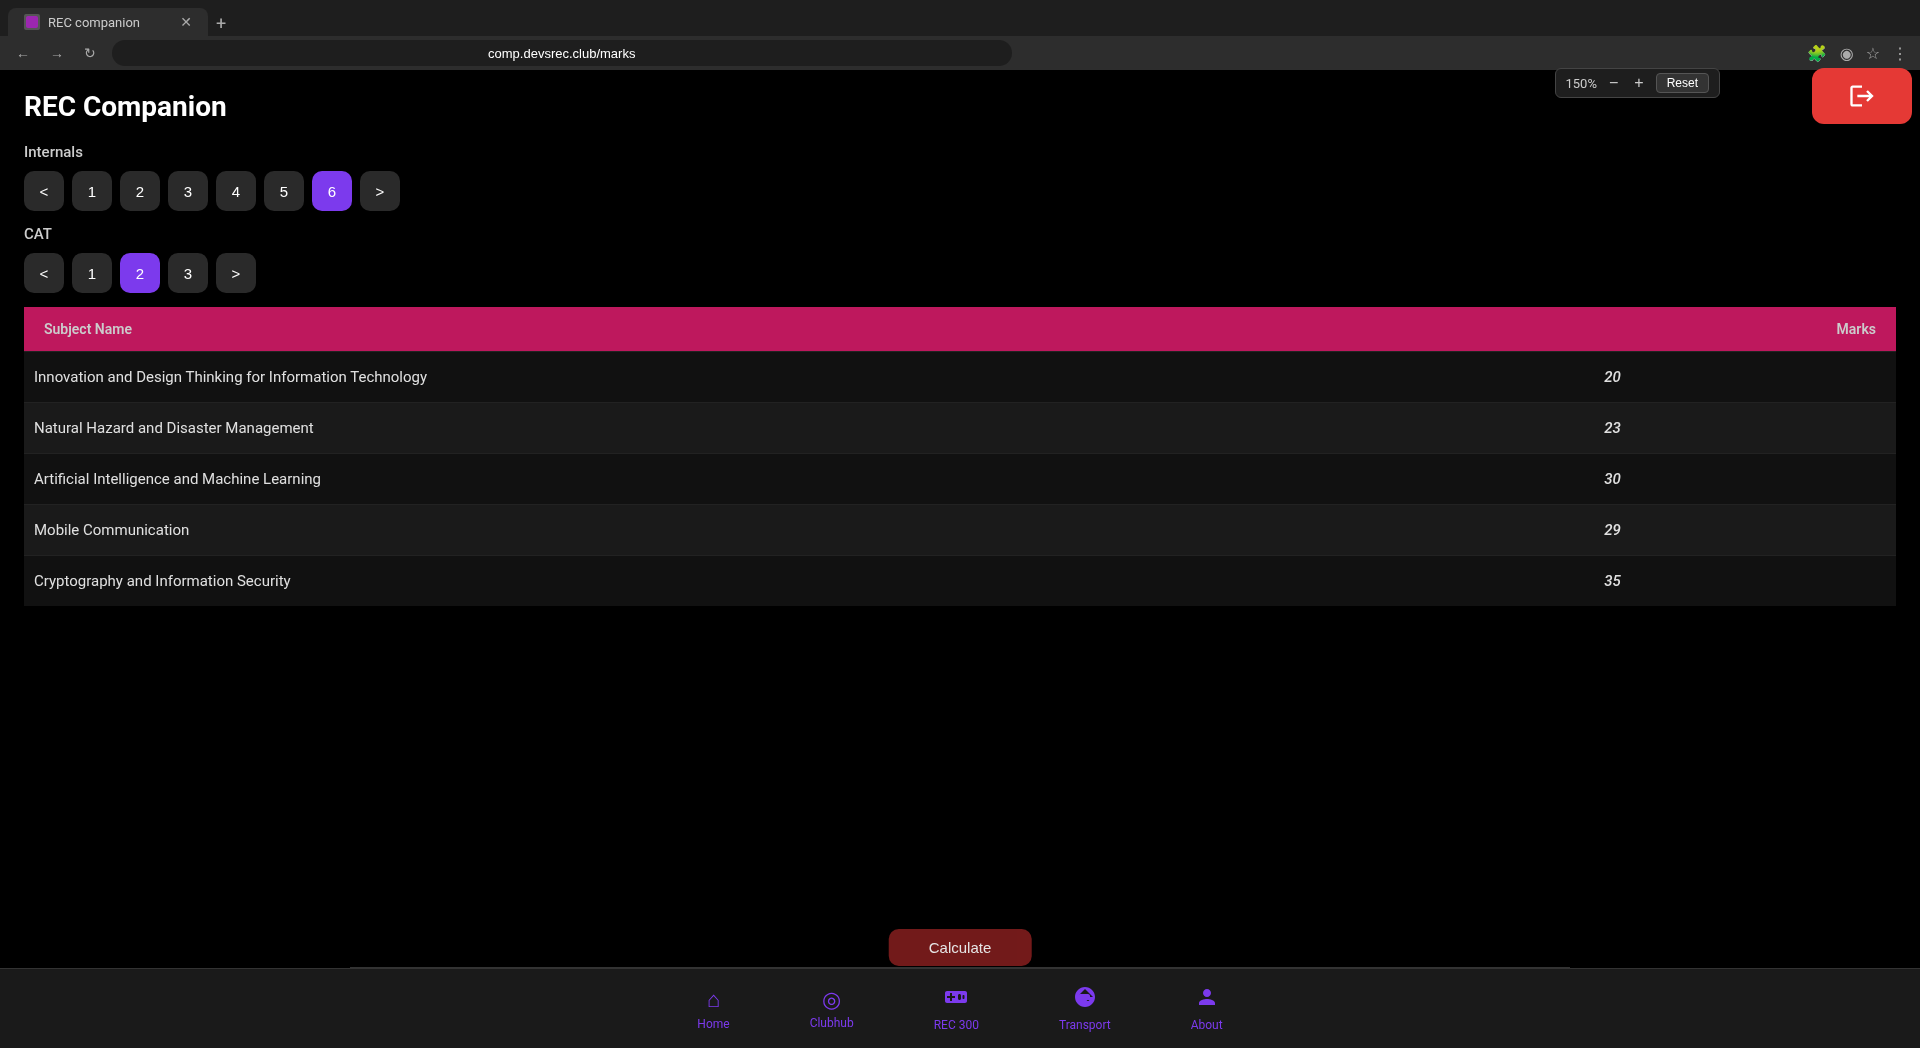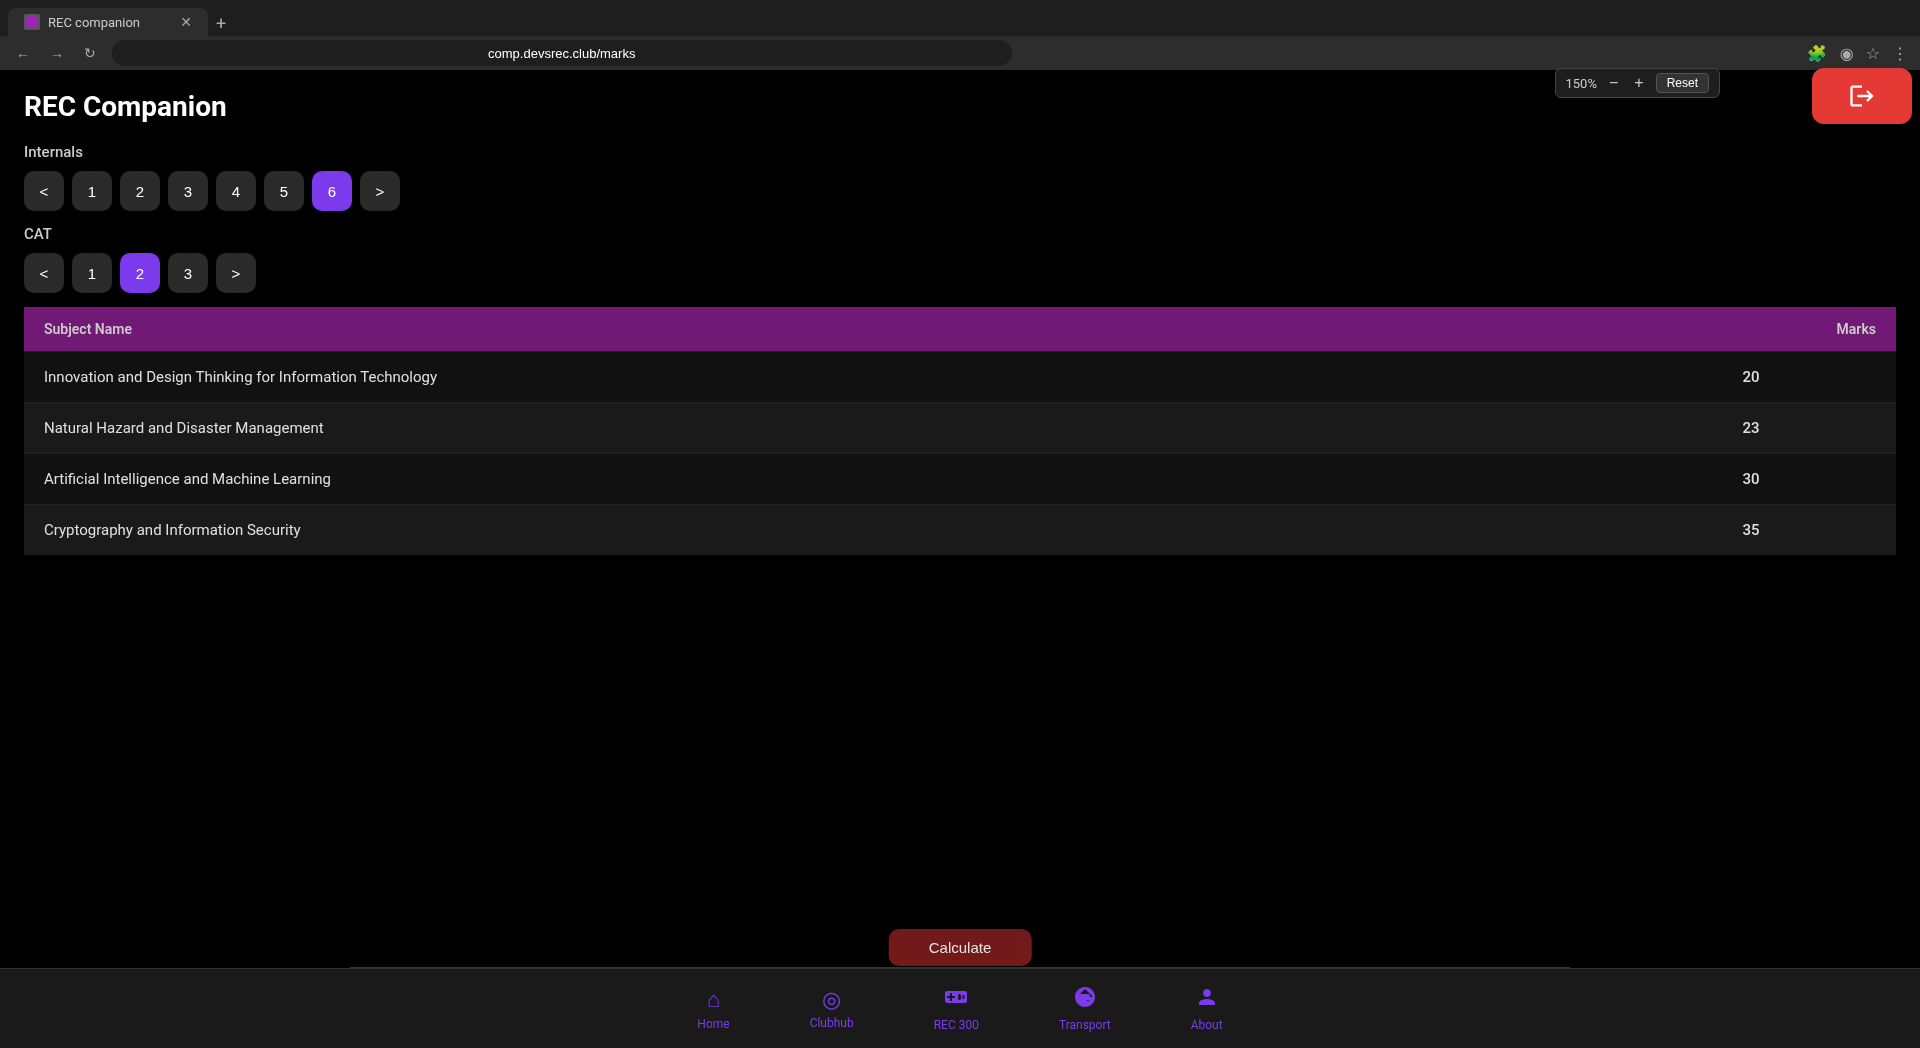--- a/index.html
+++ b/index.html
@@ -197,21 +197,21 @@
       color: #fff;
     }
 
     
     .marks-table {
       width: 100%;
       border-collapse: collapse;
       margin-top: 10px;
     }
     .marks-table thead tr {
-      background: #701a75;
+      background: #be185d;
       padding-left: 21px;
     }
     .marks-table thead th {
       padding: 14px 20px;
       text-align: left;
       font-size: 14px;
       font-weight: 600;
       color: #ccc;
     }
     .marks-table thead th.right {
@@ -220,27 +220,28 @@
     .marks-table tbody tr {
       border-top: 1px solid #222;
     }
     .marks-table tbody tr:nth-child(even) {
       background: #1a1a1a;
     }
     .marks-table tbody tr:nth-child(odd) {
       background: #111;
     }
     .marks-table tbody td {
-      padding: 16px 20px;
+      padding: 16px 10px;
       font-size: 15px;
       color: #e0e0e0;
     }
     .marks-table tbody td.marks-val {
-      text-align: center;
+      text-align: left;
       font-weight: 500;
+      font-style: italic;
     }
 
     
     .bottom-nav {
       position: absolute;
       bottom: 0;
       left: 0;
       right: 0;
       height: 80px;
       background: #1a1a1a;
@@ -378,20 +379,24 @@
   </tr>
         <tr>
     <td>Natural Hazard and Disaster Management</td>
     <td class="marks-val">23</td>
   </tr>
         <tr>
     <td>Artificial Intelligence and Machine Learning</td>
     <td class="marks-val">30</td>
   </tr>
         <tr>
+    <td>Mobile Communication</td>
+    <td class="marks-val">29</td>
+  </tr>
+        <tr>
     <td>Cryptography and Information Security</td>
     <td class="marks-val">35</td>
   </tr>
       </tbody>
   </table>
 </div>
 
 <button class="partial-btn">Calculate</button>
 
 <div class="bottom-divider"></div>

